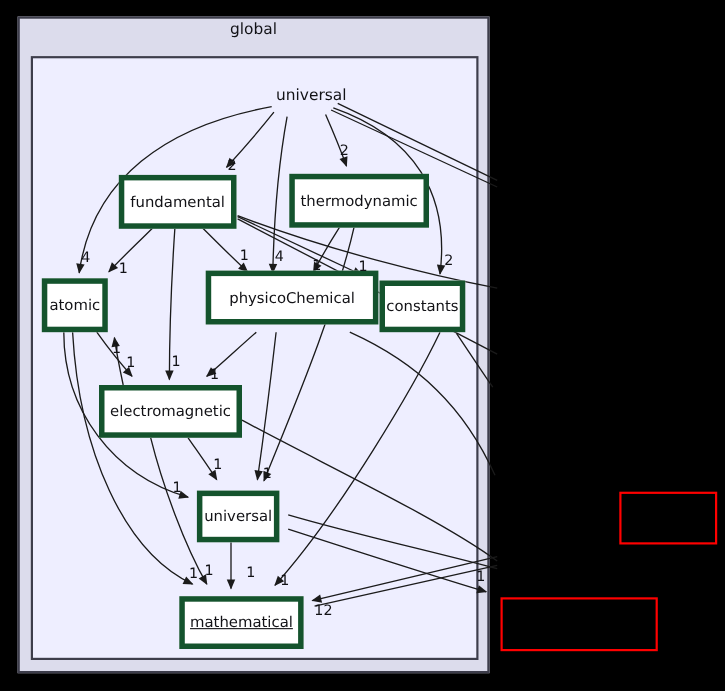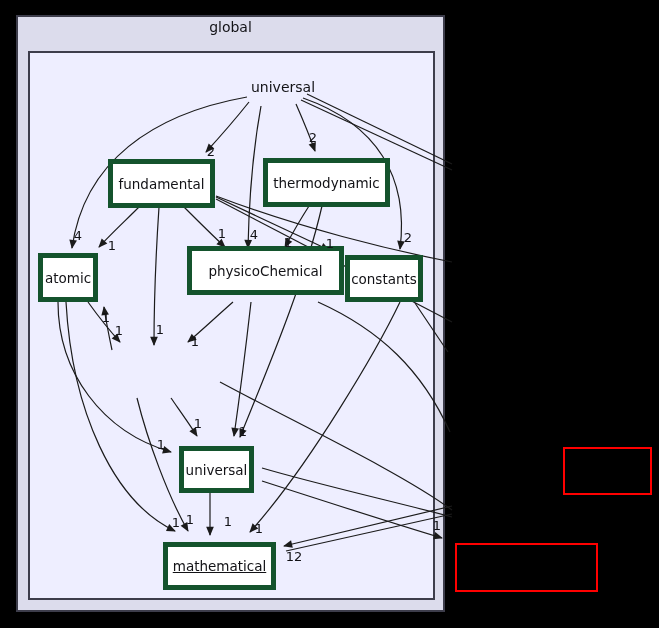--- a/index.html
+++ b/index.html
@@ -88,20 +88,21 @@
   </svg>
 
   <div id="outer-label" class="cluster-label">global</div>
   <div id="inner-label" class="cluster-label">universal</div>
 
   <div class="node" style="left:108px;top:159px;width:107px;height:49px;">fundamental</div>
   <div class="node" style="left:263px;top:158px;width:127px;height:49px;">thermodynamic</div>
   <div class="node" style="left:38px;top:253px;width:60px;height:49px;">atomic</div>
   <div class="node" style="left:187px;top:246px;width:157px;height:49px;">physicoChemical</div>
   <div class="node" style="left:345px;top:255px;width:78px;height:47px;">constants</div>
+  <div class="node" style="left:90px;top:350px;width:130px;height:48px;">electromagnetic</div>
   <div class="node" style="left:179px;top:446px;width:75px;height:47px;">universal</div>
   <div class="node" style="left:163px;top:542px;width:113px;height:48px;text-decoration:underline;">mathematical</div>
 
   <div class="ext-node" style="left:563px;top:447px;width:89px;height:48px;"></div>
   <div class="ext-node" style="left:455px;top:543px;width:143px;height:49px;"></div>
 
   <span class="elabel" style="left:211px;top:151px;">2</span>
   <span class="elabel" style="left:313px;top:137px;">2</span>
   <span class="elabel" style="left:254px;top:234px;">4</span>
   <span class="elabel" style="left:78px;top:235px;">4</span>

